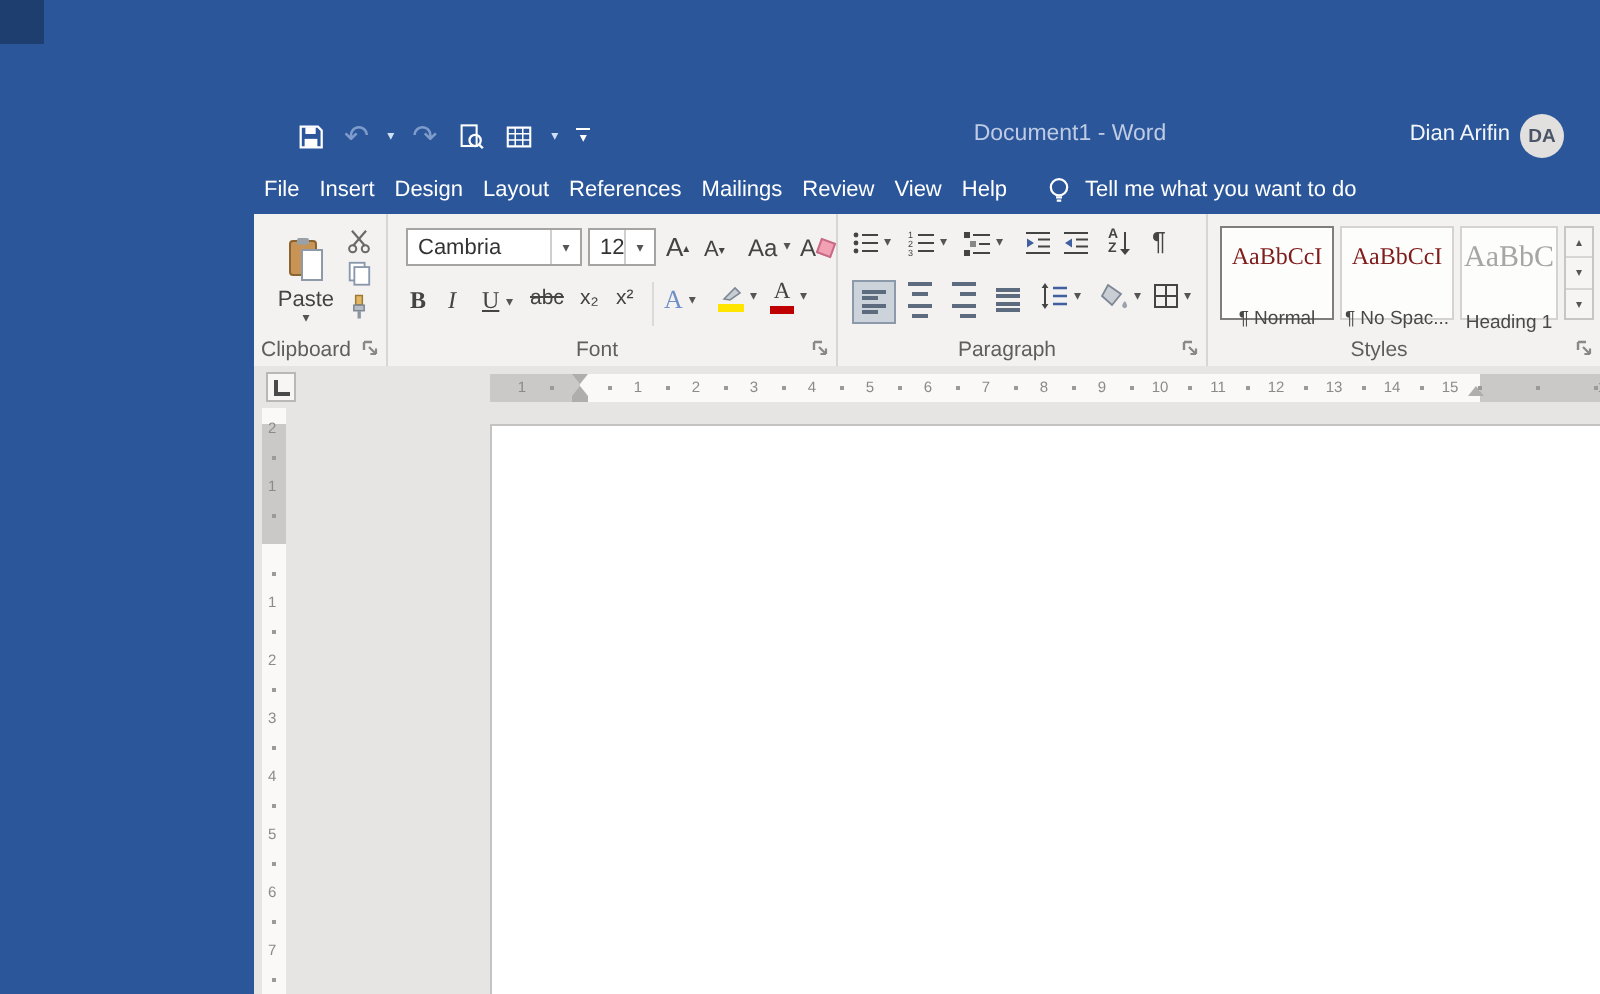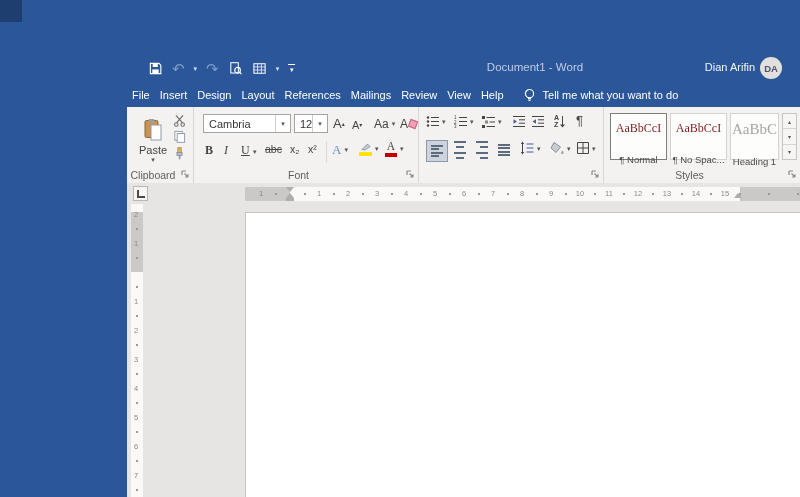--- a/index.html
+++ b/index.html
@@ -337,20 +337,21 @@
         </svg>
       <span class="dd" style="margin-left:2px">▾</span>
     </div>
     <div class="btn" style="left:158px;top:34px">
       <svg width="14" height="14" viewBox="0 0 14 14">
           <path d="M1.5 1.5h11v11h-11z" fill="none" stroke="#444" stroke-width="1"></path>
           <path d="M7 1.5v11M1.5 7h11" stroke="#444" stroke-width="1"></path>
         </svg>
       <span class="dd" style="margin-left:2px">▾</span>
     </div>
+    <div class="grp-label">Paragraph</div>
     <div class="launcher">
       <svg width="10" height="10" viewBox="0 0 10 10">
           <path d="M2 2h4M2 2v4" stroke="#8a8886" stroke-width="1.2" fill="none"></path>
           <path d="M4.5 4.5L8 8M8 8V5.2M8 8H5.2" stroke="#8a8886" stroke-width="1.1" fill="none"></path>
         </svg>
     </div>
   </div>
 
   <div class="grp" style="left:476px;right:0;border-right:none">
     <div class="stylecard sel" style="left:7px;width:57px">

